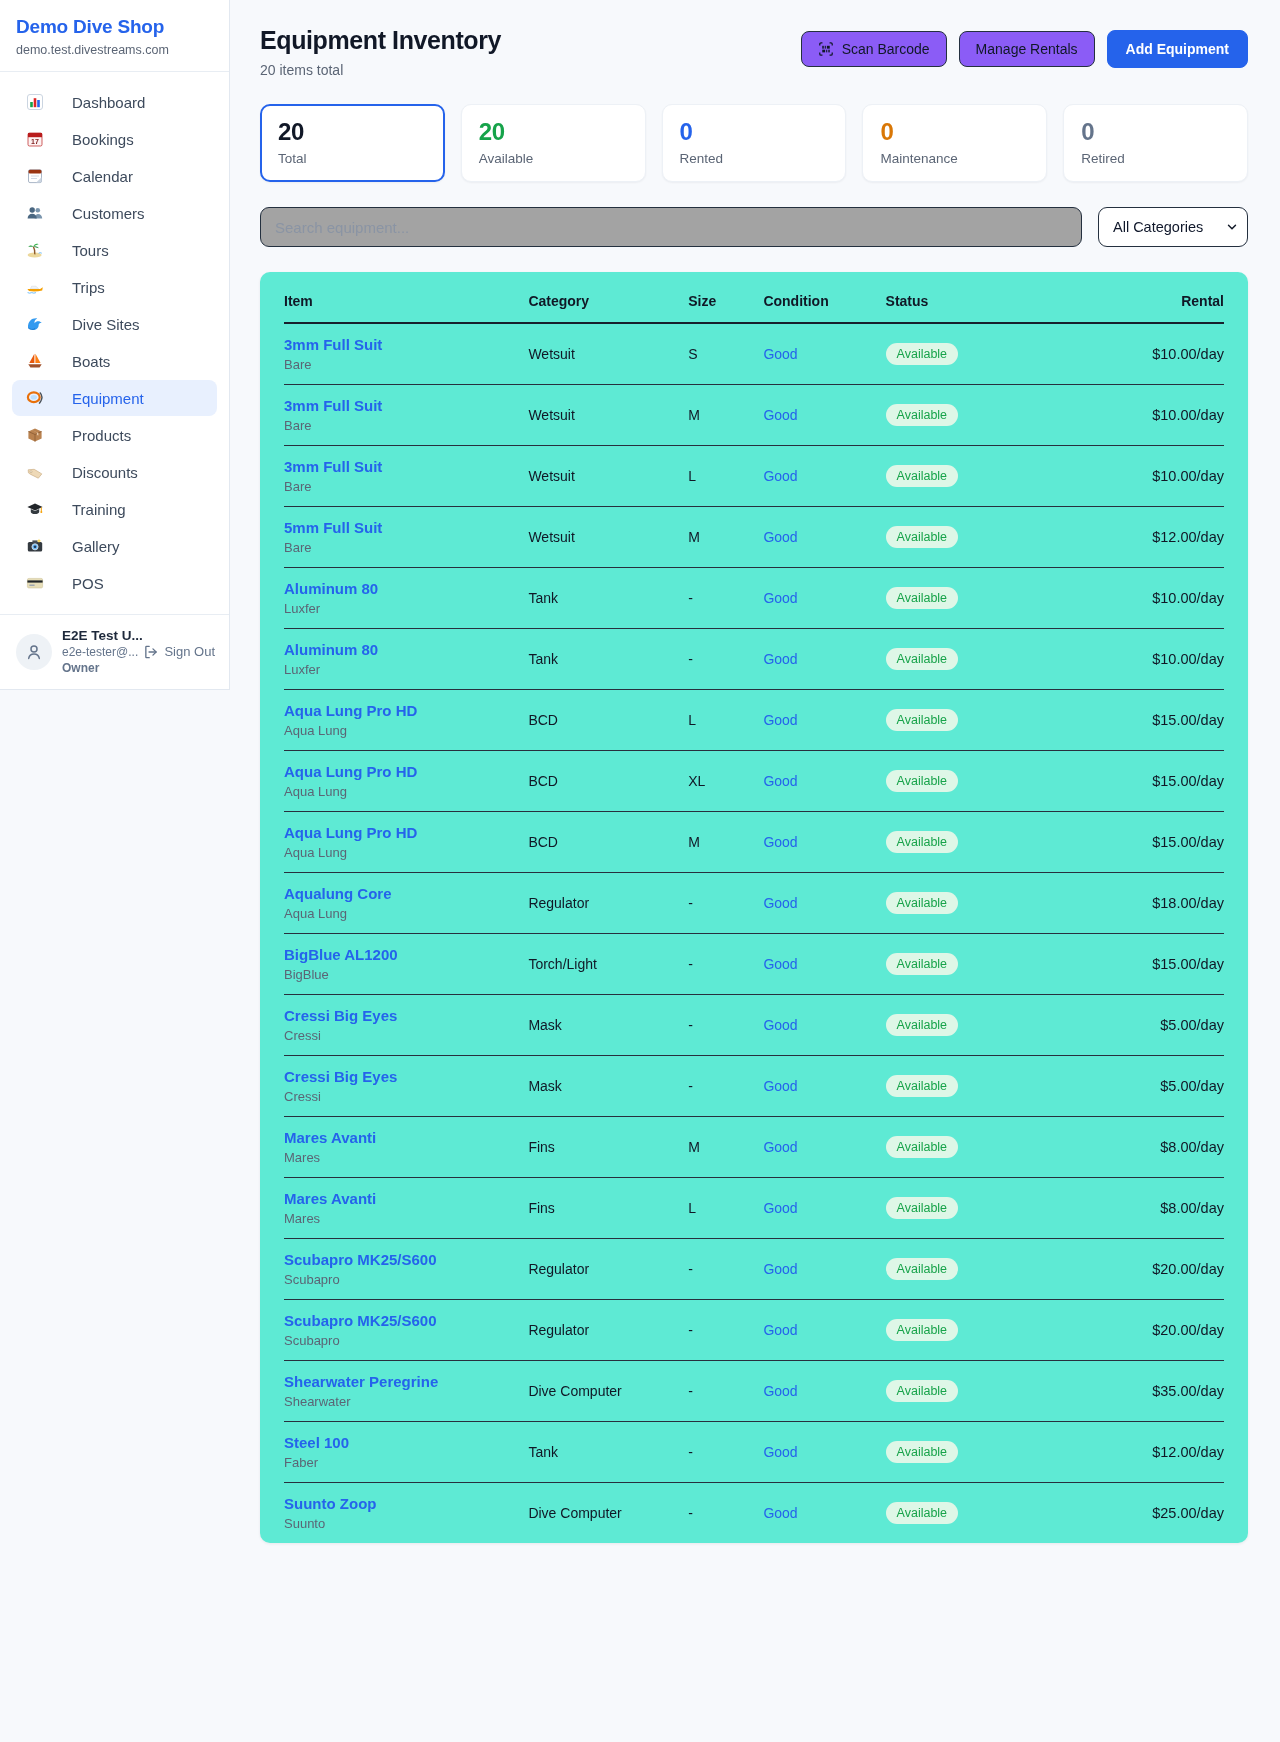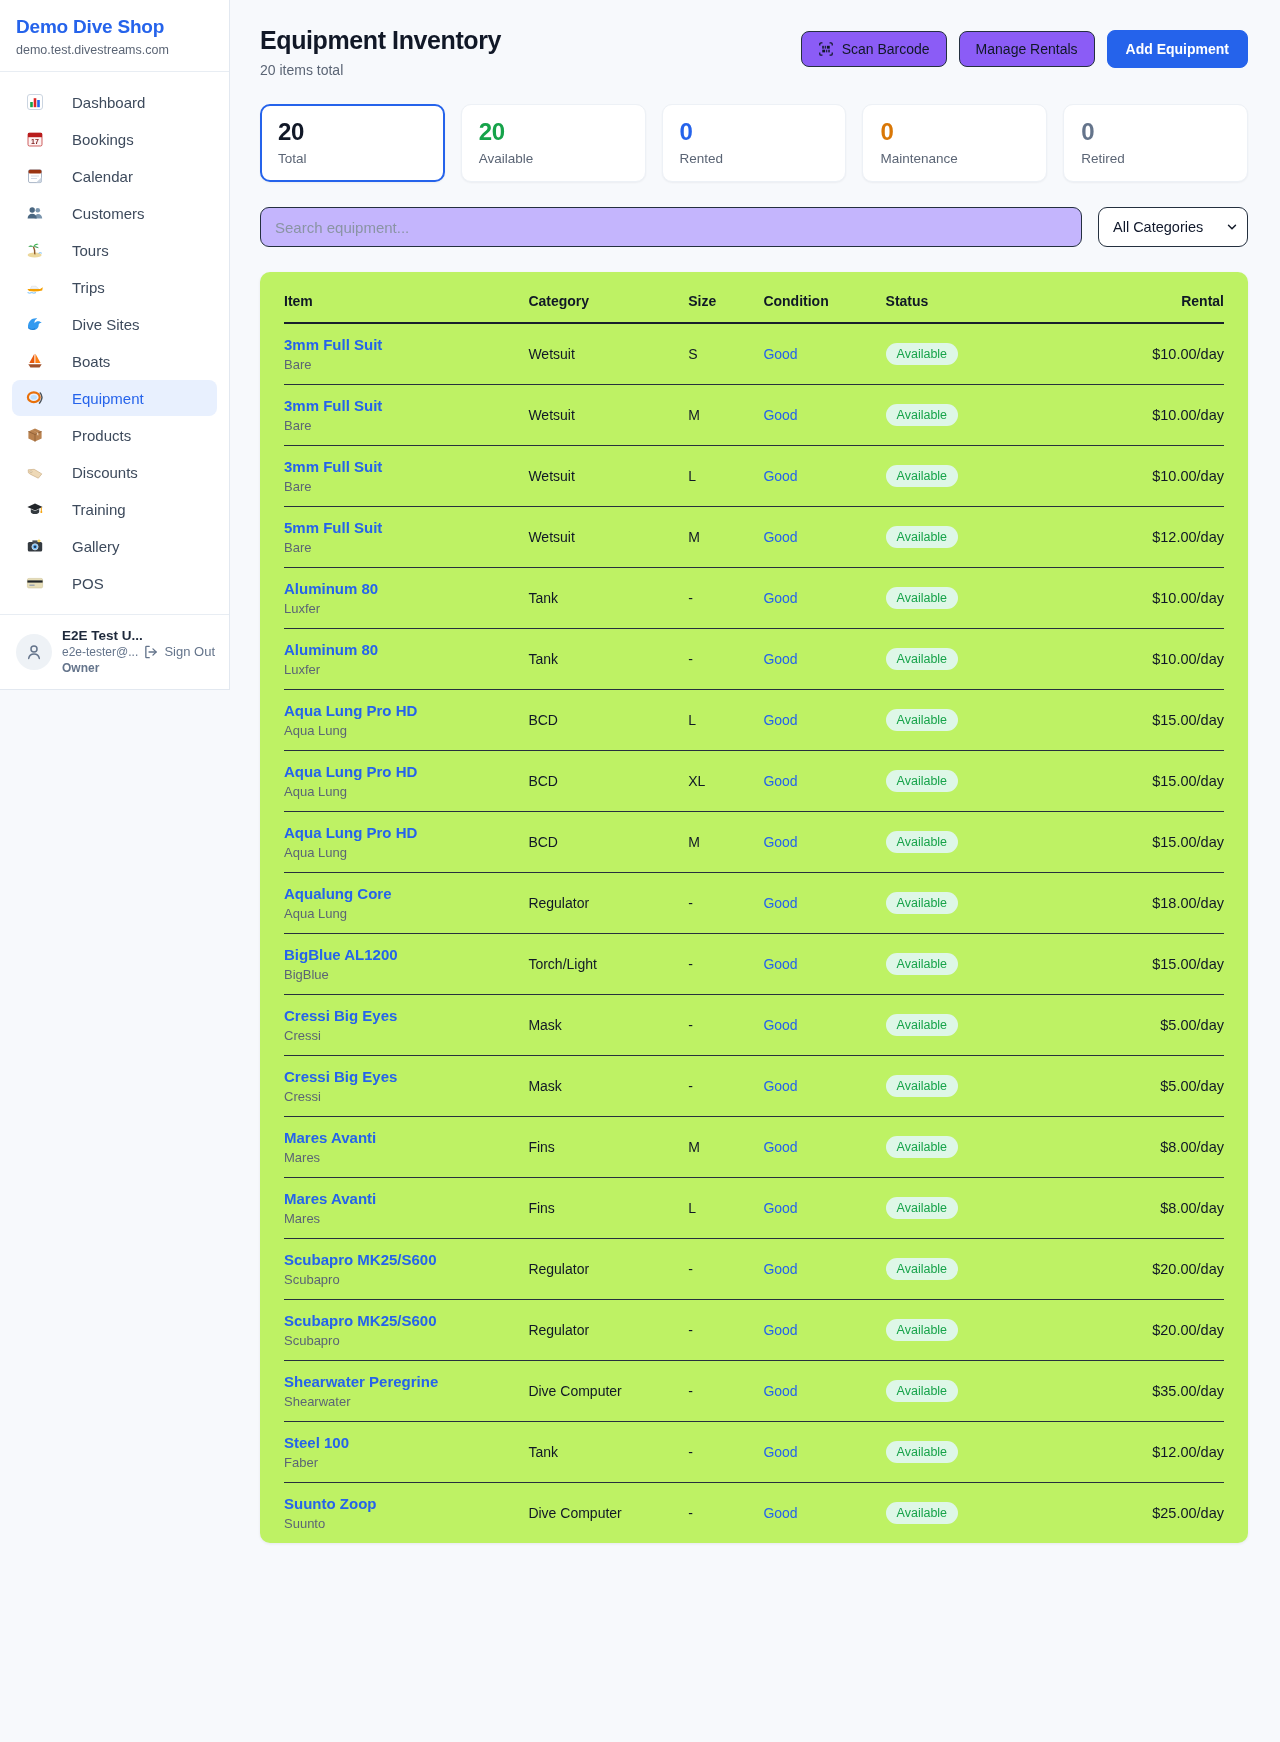--- a/index.html
+++ b/index.html
@@ -73,36 +73,36 @@
     padding:13px 17px; box-shadow:0 1px 2px rgba(16,24,40,.05);
     cursor:pointer; height:78px;
   }
   .stat-card.selected { border:2px solid #2563eb; padding:12px 16px; }
   .stat-value { font-size:24px; font-weight:800; letter-spacing:-0.3px; }
   .stat-label { margin-top:5px; font-size:13.5px; color:#5b6575; }
   
   .filter-row { margin-top:25px; display:flex; gap:16px; }
   .search-input {
     flex:1; height:40px; border:1px solid #24303f; border-radius:9px;
-    background:#c4b5fd; padding:0 14px; font-size:15px;
+    background:#a3a3a3; padding:0 14px; font-size:15px;
     font-family:"Liberation Sans", sans-serif; color:#0f172a; outline:none;
   }
   .search-input::placeholder { color:#8a94a4; }
   .select-wrap { position:relative; width:150px; }
   .category-select {
     width:100%; height:40px; border:1px solid #24303f; border-radius:9px;
     background:#fff; padding:0 28px 0 14px; font-size:14.5px;
     font-family:"Liberation Sans", sans-serif; color:#0f172a;
     appearance:none; -webkit-appearance:none; cursor:pointer;
   }
   .select-chevron { position:absolute; right:10px; top:14px; width:12px; height:12px; pointer-events:none; }
   .select-chevron svg { width:12px; height:12px; display:block; }
   
   .table-card {
-    margin-top:25px; background:#bef264; border-radius:10px;
+    margin-top:25px; background:#5eead4; border-radius:10px;
     box-shadow:0 1px 3px rgba(16,24,40,.07);
     padding:2px 24px 0 24px;
   }
   table { width:100%; border-collapse:collapse; }
   th {
     text-align:left; font-size:14px; font-weight:700; color:#101826;
     padding:19px 0 13px 0; border-bottom:2px solid #18202c;
   }
   th.col-rental { text-align:right; }
   td { padding:12px 0; border-bottom:1px solid #27303d; vertical-align:middle; }

